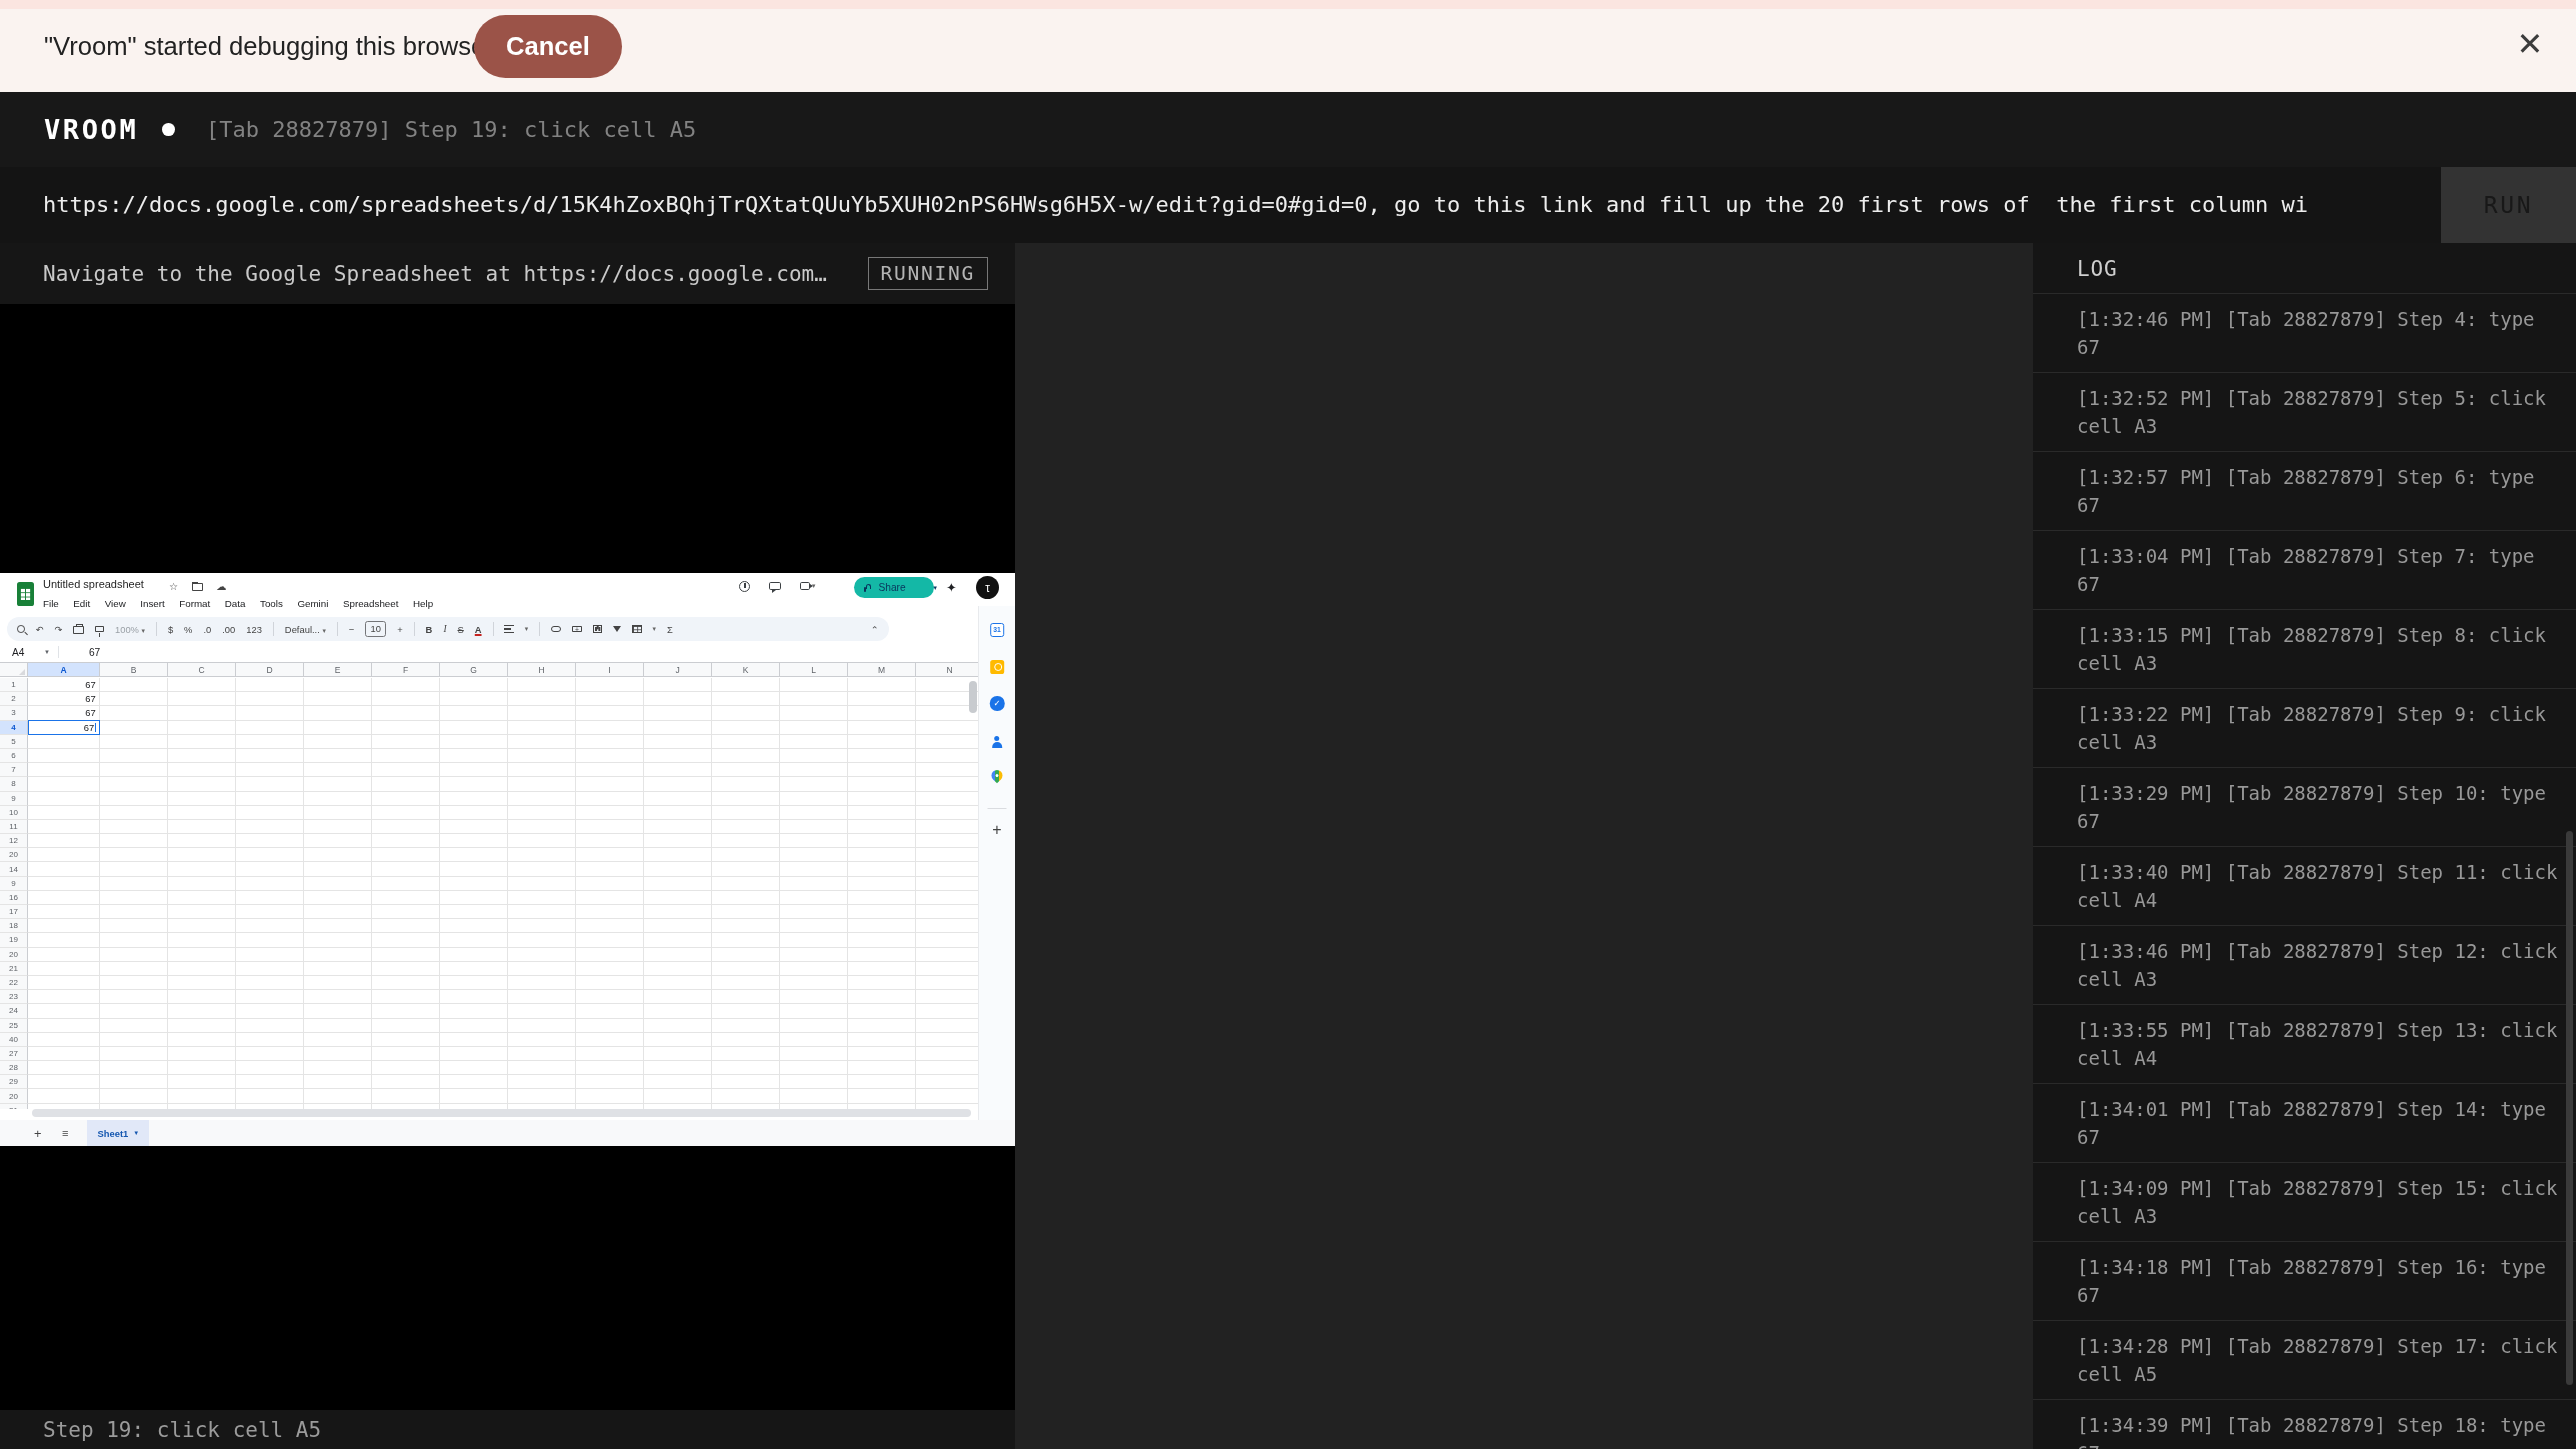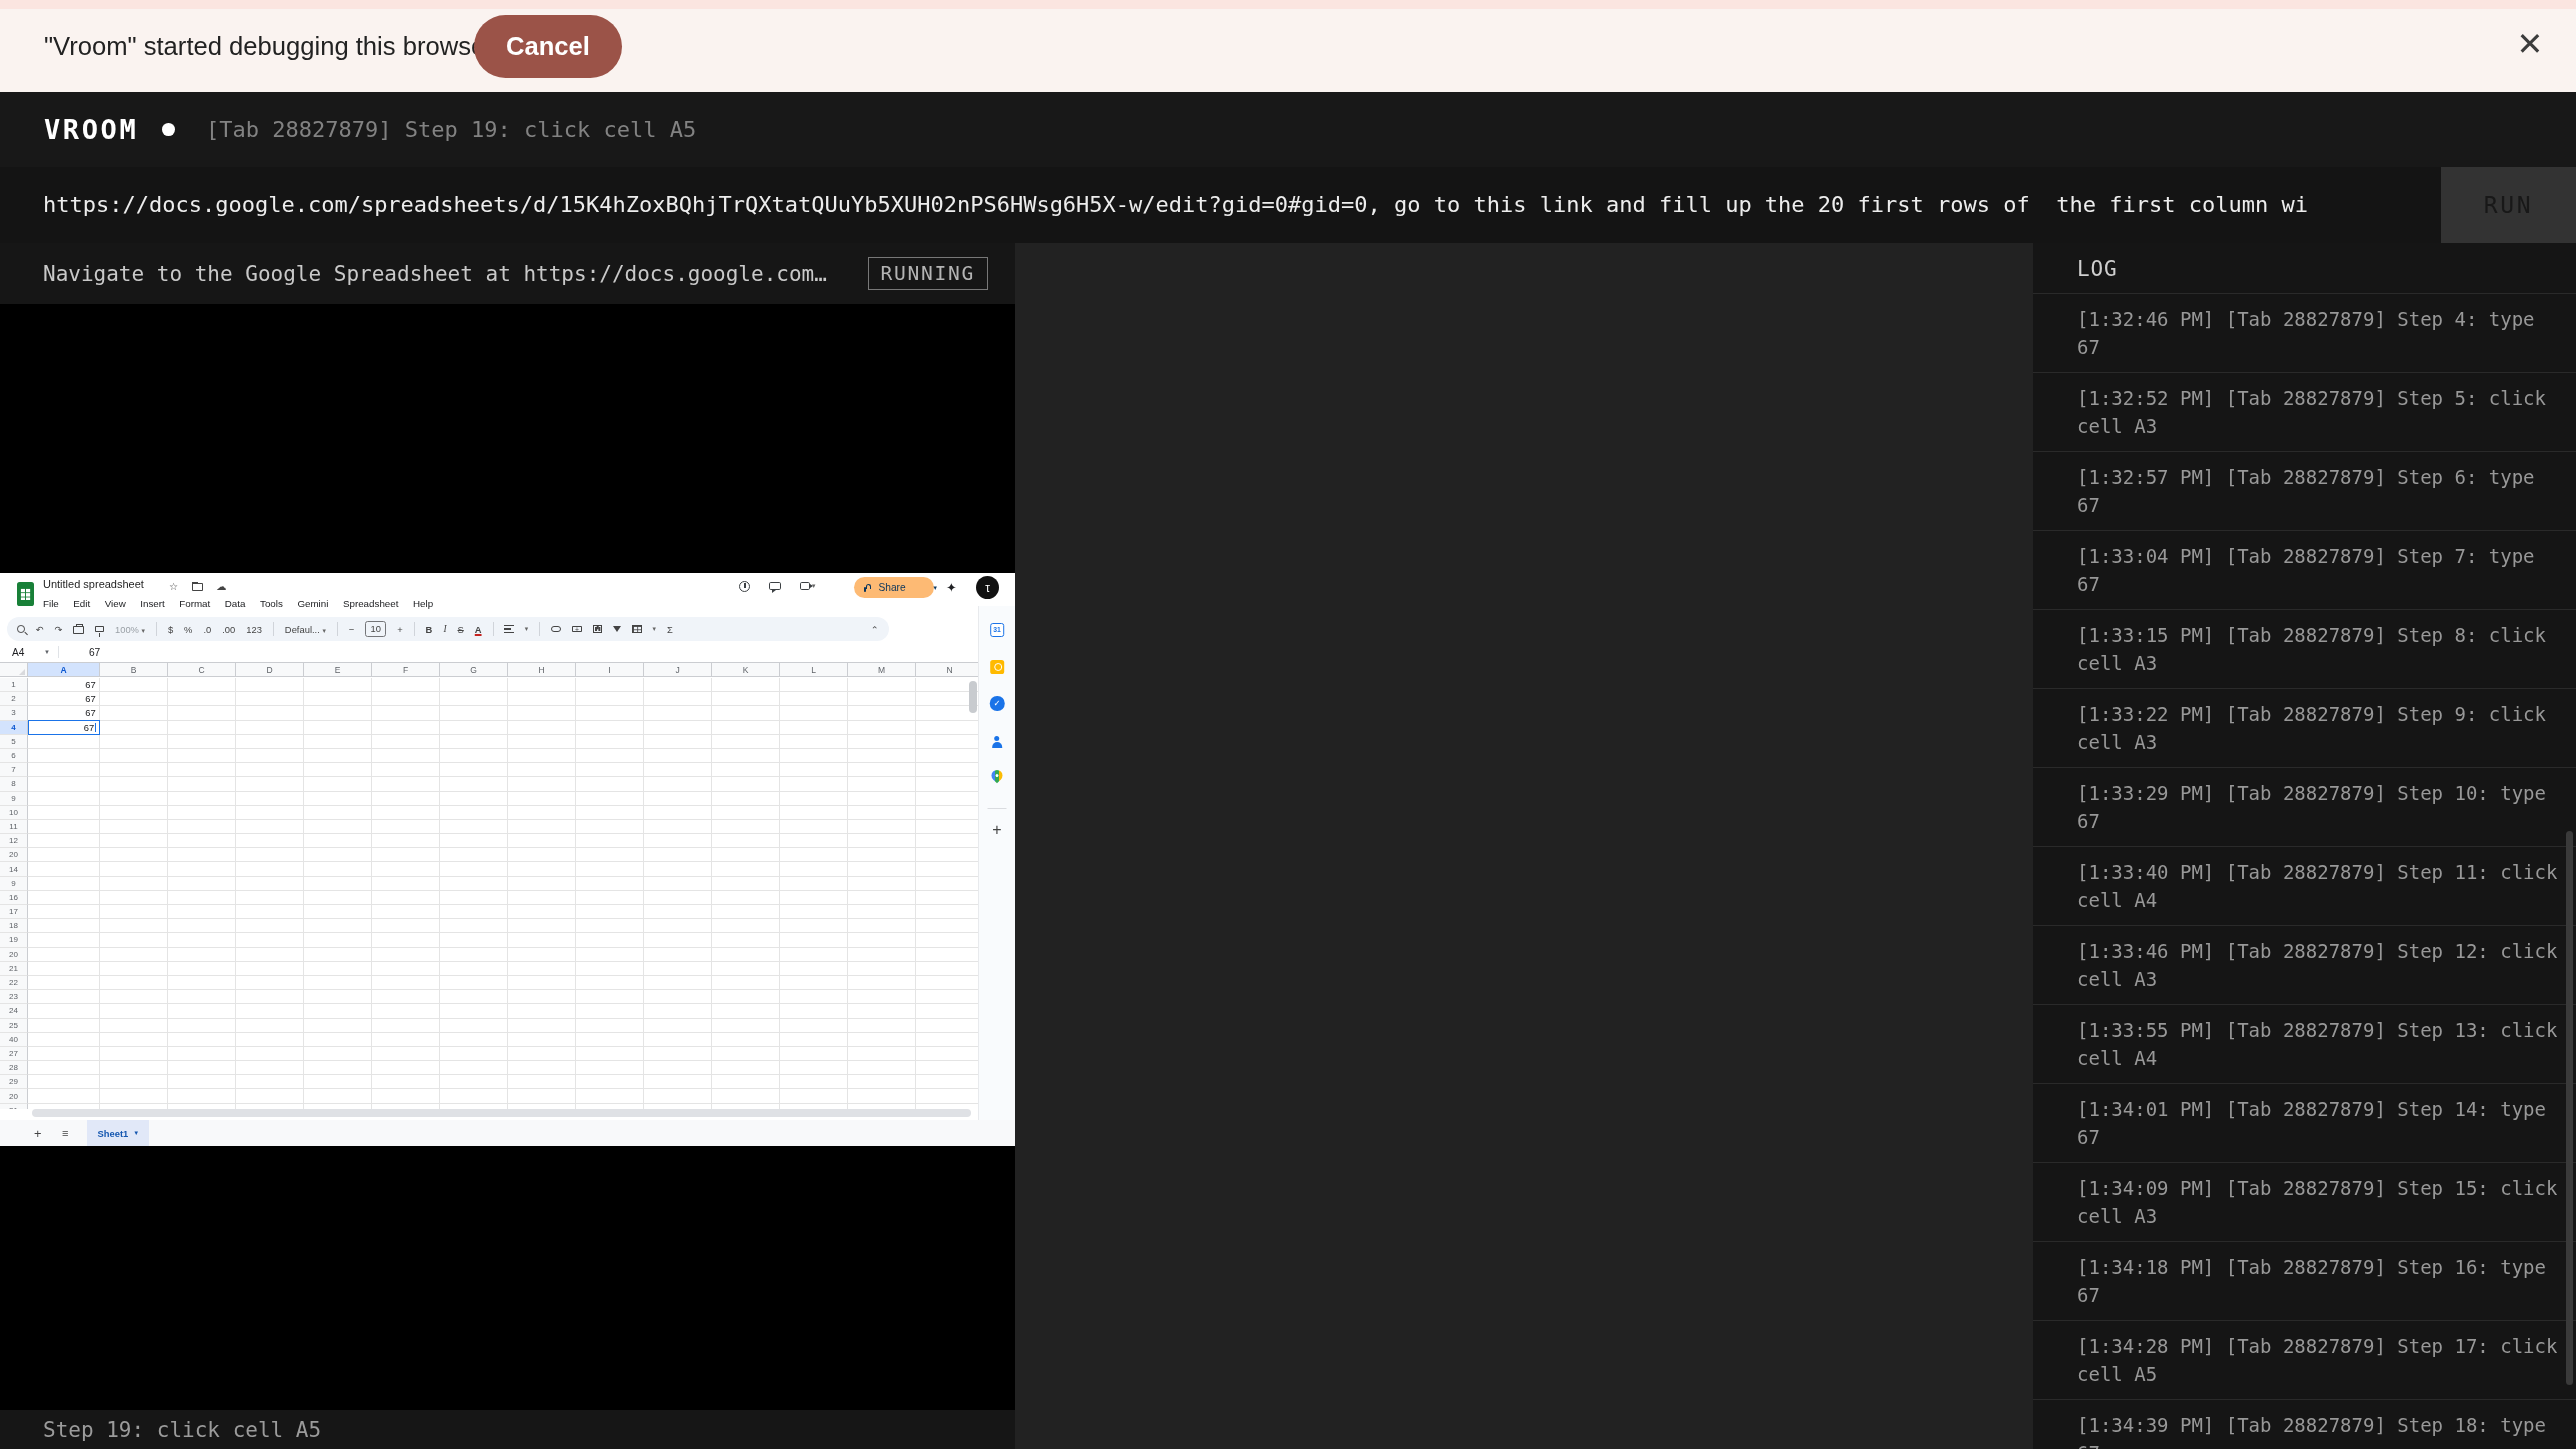--- a/index.html
+++ b/index.html
@@ -93,21 +93,21 @@
   .ic-tbl { width:9.4px; height:7.7px; border:0.9px solid #444; background-image:linear-gradient(#444 0.9px, transparent 0.9px), linear-gradient(90deg,#444 0.9px, transparent 0.9px); background-size:100% 3.4px, 4.3px 100%; }
   .ic-cmtplus { width:9.4px; height:6.8px; border:0.9px solid #444; border-radius:0.9px; font-size:6.8px; line-height:6px; text-align:center; }
 
   .hdr-right-icons { position:absolute; left:739px; top:7.7px; display:flex; align-items:center; gap:19px; color:#3c4043; }
   .ic-clock { width:11px; height:11px; border:1.3px solid #3c4043; border-radius:50%; }
   .ic-clock::after { content:""; position:absolute; left:4.3px; top:1.7px; width:1.3px; height:4.3px; background:#3c4043; }
   .ic-bubble { width:12px; height:8.5px; border:1.3px solid #3c4043; border-radius:1.7px; }
   .ic-bubble::after { content:""; position:absolute; left:1.7px; bottom:-3.4px; width:0; height:0; border-top:3.4px solid #3c4043; border-right:4.3px solid transparent; }
   .ic-cam { width:10.2px; height:7.7px; border:1.3px solid #3c4043; border-radius:1.7px; margin-right:1.7px; }
   .ic-cam::after { content:""; position:absolute; right:-4.3px; top:0.9px; width:0; height:0; border-left:3.4px solid #3c4043; border-top:2.6px solid transparent; border-bottom:2.6px solid transparent; }
-  .share-pill { position:absolute; left:854px; top:4.3px; width:80px; height:21px; background:#fdba74;
+  .share-pill { position:absolute; left:854px; top:4.3px; width:80px; height:21px; background:#14b8a6;
                 border-radius:11px; display:flex; align-items:center; font-size:10.2px; color:#09355c;gap:8px; }
   .share-lock { width:6.8px; height:5.1px; border:1px solid #09355c; border-radius:0.9px; margin:2.6px 4.3px 0 10.2px; position:relative; }
   .share-lock::before { content:""; position:absolute; left:0.9px; top:-3.4px; width:3.4px; height:3.4px; border:1px solid #09355c; border-bottom:none; border-radius:2.6px 2.6px 0 0; }
   .share-div { width:0.9px; height:21px; background:#fff; margin-left:6.8px; }
   .share-caret { font-size:6.8px; margin-left:5.1px; }
   .sparkle { position:absolute; left:946px; top:6.8px; font-size:12.8px; color:#202124; }
   .avatar { position:absolute; left:976px; top:3.4px; width:23px; height:23px; border-radius:50%;
             background:#111; color:#fff; font-size:12px; display:flex; align-items:center; justify-content:center; }
 
   .formula-row { position:absolute; left:0; top:70px; width:978px; height:19.6px; border-bottom:0.9px solid #e0e3e7;

